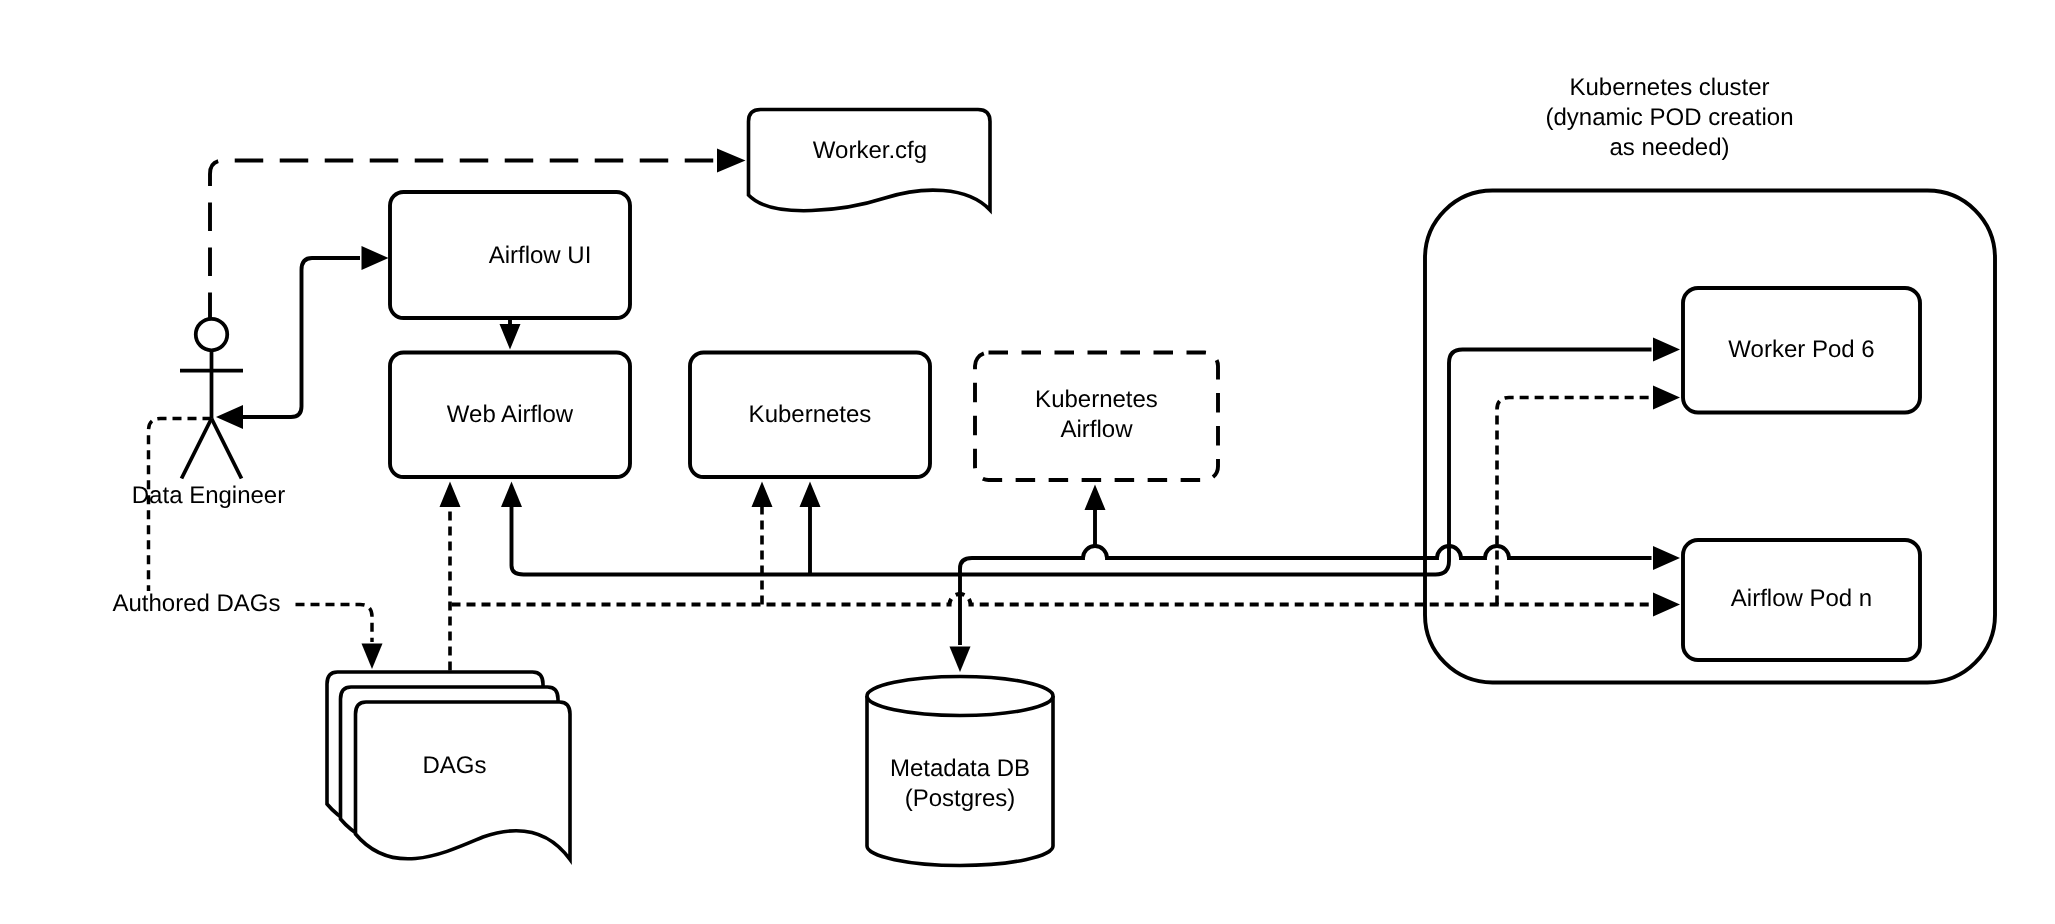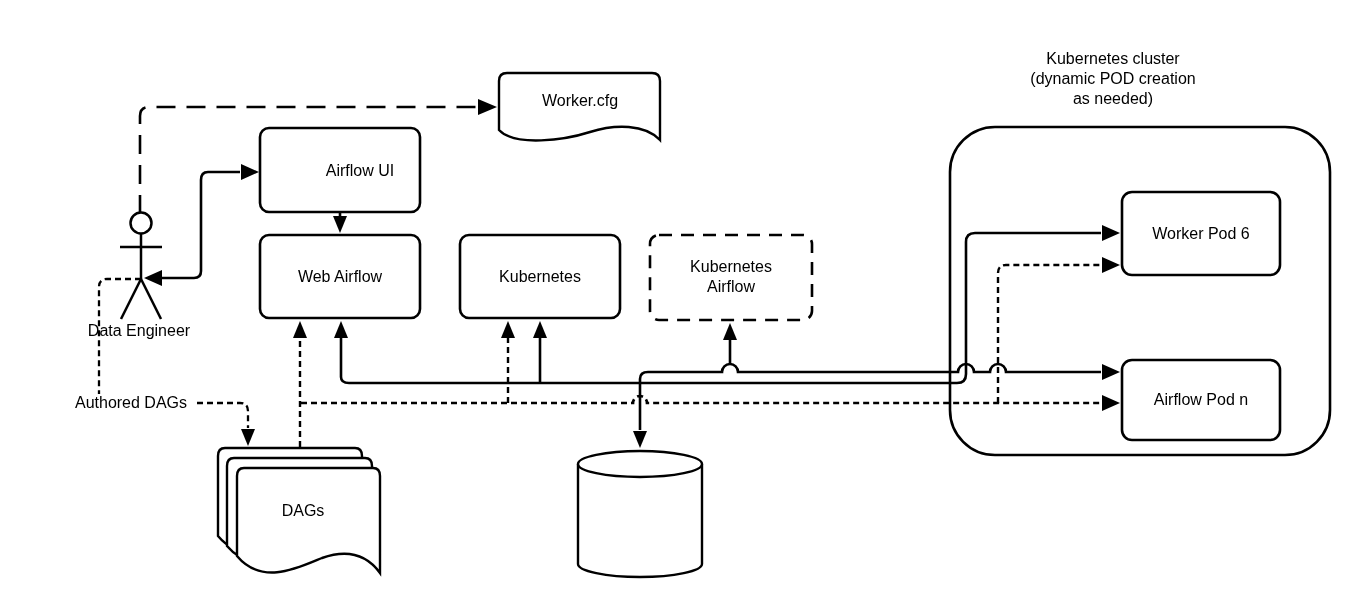--- a/index.html
+++ b/index.html
@@ -110,13 +110,15 @@
   <div class="lbl" style="left:731px;top:277px">Kubernetes
 Airflow</div>
   <div class="lbl" style="left:1113px;top:79px">Kubernetes cluster
 (dynamic POD creation
 as needed)</div>
   <div class="lbl" style="left:1201px;top:234px">Worker Pod 6</div>
   <div class="lbl" style="left:1201px;top:400px">Airflow Pod n</div>
   <div class="lbl" style="left:139px;top:331px">Data Engineer</div>
   <div class="lbl" style="left:131px;top:403px">Authored DAGs</div>
   <div class="lbl" style="left:303px;top:511px">DAGs</div>
+  <div class="lbl" style="left:640px;top:523px">Metadata DB
+(Postgres)</div>
 </div>
 
 </body></html>

